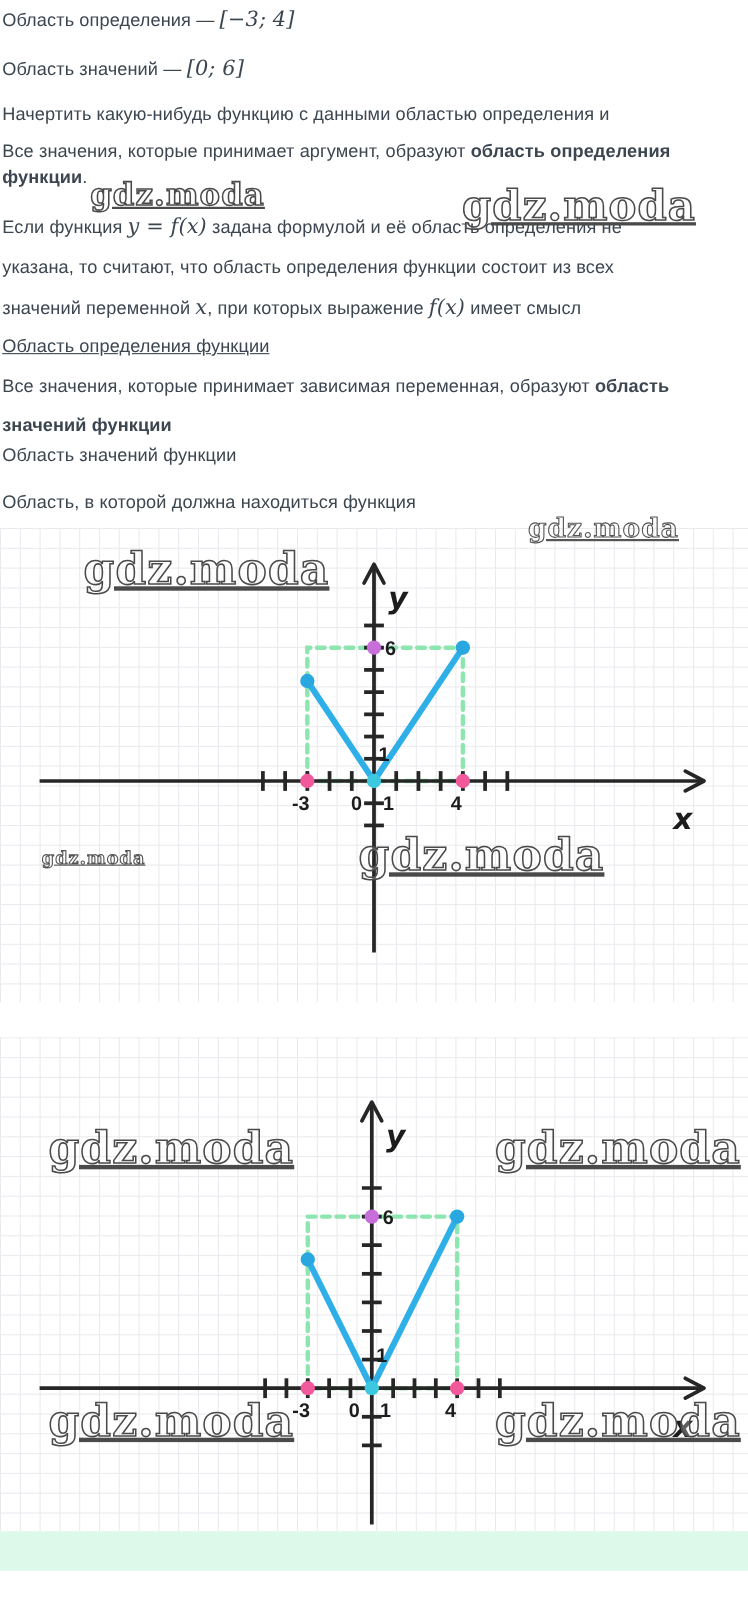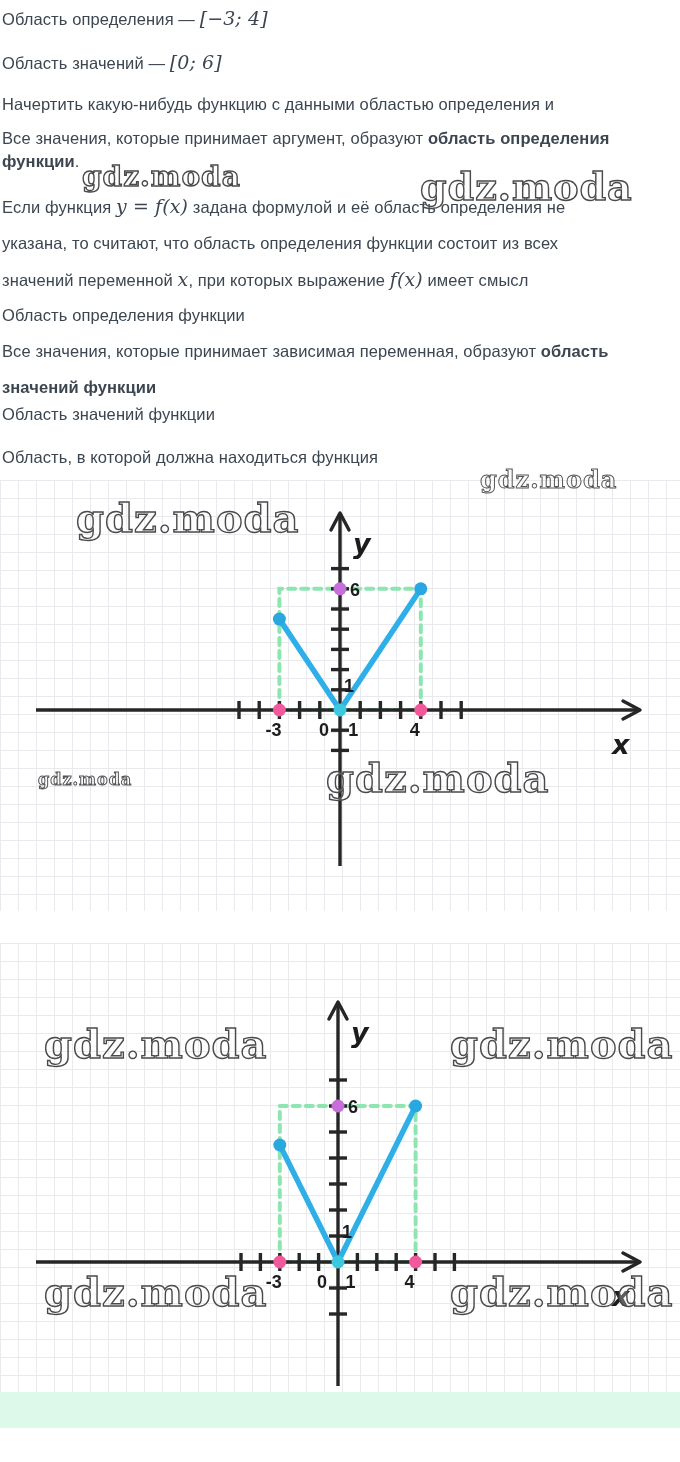--- a/index.html
+++ b/index.html
@@ -11,39 +11,39 @@
   .seg-bold{font-weight:700;}
   .seg-math{font-family:"DejaVu Serif",serif;font-style:italic;font-size:19px;line-height:20px;}
   .panel{position:absolute;left:0;width:680px;background-color:#fff;
     background-image:
       linear-gradient(to right, #e9e9ee 1px, transparent 1px),
       linear-gradient(to bottom, #e9e9ee 1px, transparent 1px);
     background-size:18px 18px;}
   .panel svg{position:absolute;left:0;top:0;}
   .wm{position:absolute;font-family:"DejaVu Serif",serif;font-weight:700;
       color:rgba(250,250,250,0.30);-webkit-text-stroke:1.4px #4a4a4a;
-      letter-spacing:1px;line-height:1;white-space:nowrap;z-index:5;}
+      letter-spacing:1px;line-height:1;white-space:nowrap;z-index:5;text-decoration:underline;}
   .wm.small{-webkit-text-stroke:1px #555;}
   .mint-bar{position:absolute;left:0;width:680px;background:#ddf9ea;}
 </style>
 </head>
 <body>
 
 <div class="page">
 
   <div id="text-lines">
       <div class="line" style="top: 8px;"><span class="">Область определения — </span><span class="seg-math">[−3; 4]</span></div>
       <div class="line" style="top: 52px;"><span class="">Область значений — </span><span class="seg-math">[0; 6]</span></div>
       <div class="line" style="top: 94px;"><span class="">Начертить какую-нибудь функцию с данными областью определения и</span></div>
       <div class="line" style="top: 116px; margin-top: 12px;"><span class="">Все значения, которые принимает аргумент, образуют </span><span class="seg-bold">область определения</span></div>
       <div class="line" style="top: 151px;"><span class="seg-bold">функции</span><span class="">.</span></div>
       <div class="line" style="top: 196px;"><span class="">Если функция </span><span class="seg-math">y = f(x)</span><span class=""> задана формулой и её область определения не</span></div>
       <div class="line" style="top: 233px;"><span class="">указана, то считают, что область определения функции состоит из всех</span></div>
       <div class="line" style="top: 269px;"><span class="">значений переменной </span><span class="seg-math">x</span><span class="">, при которых выражение </span><span class="seg-math">f(x)</span><span class=""> имеет смысл</span></div>
-      <div class="line" style="top: 305px;"><span class="">Область определения функции</span></div>
+      <div class="line" style="top: 305px; text-decoration: underline;"><span class="">Область определения функции</span></div>
       <div class="line" style="top: 341px;"><span class="">Все значения, которые принимает зависимая переменная, образуют </span><span class="seg-bold">область</span></div>
       <div class="line" style="top: 377px;"><span class="seg-bold">значений функции</span></div>
       <div class="line" style="top: 404px;"><span class="">Область значений функции</span></div>
       <div class="line" style="top: 447px;"><span class="">Область, в которой должна находиться функция</span></div>
     </div>
 
   <div class="wm" style="left:82px;  top:163px;  font-size:28px;">gdz.moda</div>
   <div class="wm" style="left:420px; top:168px;  font-size:38px;">gdz.moda</div>
 
   <div class="panel" id="panel-1" style="top:480px;height:431px;">

